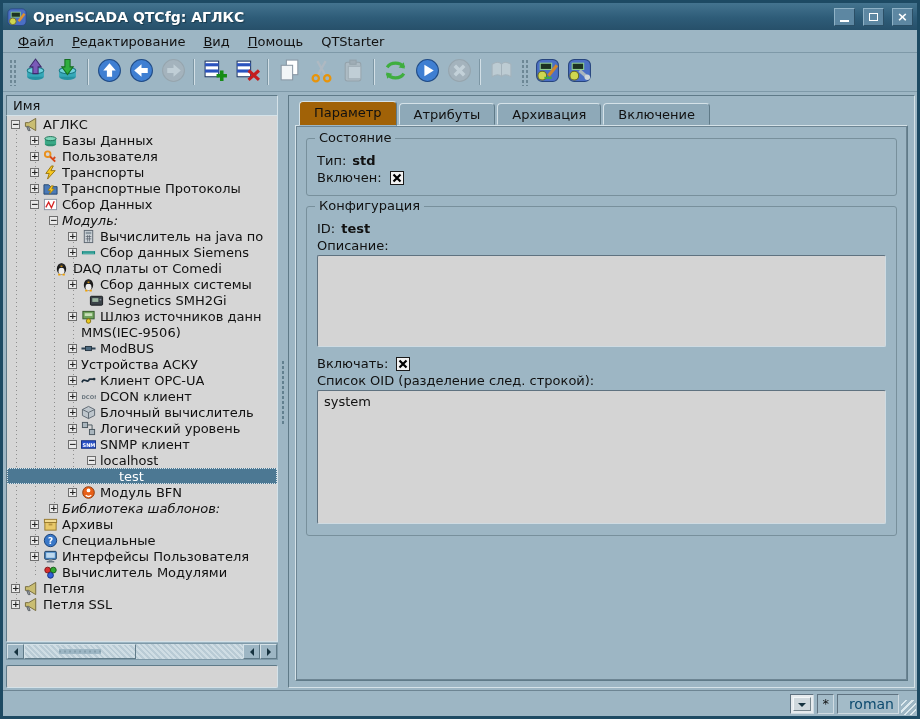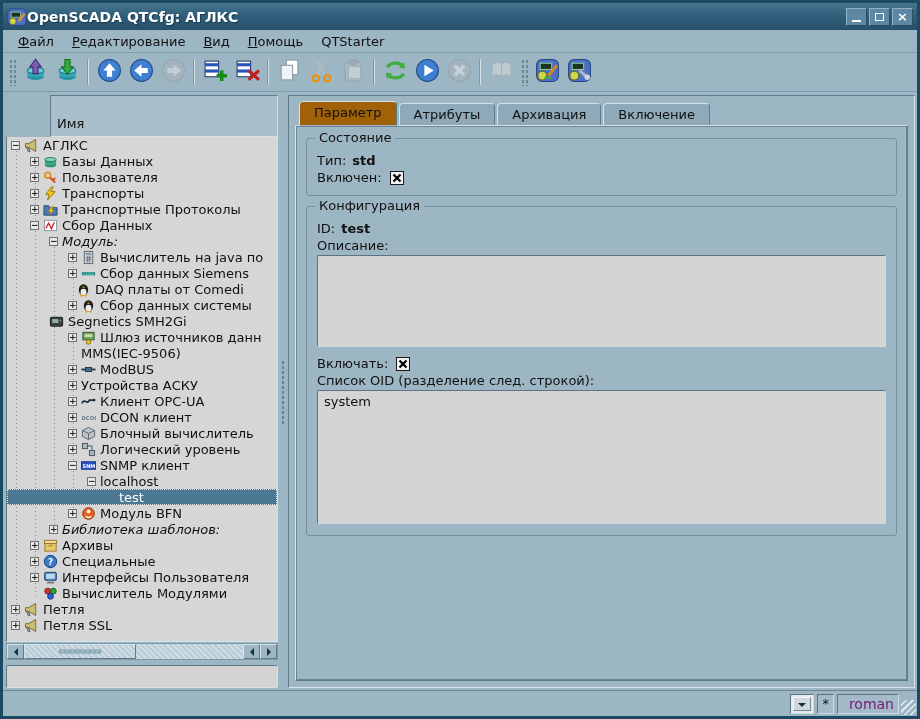--- a/index.html
+++ b/index.html
@@ -7,21 +7,21 @@
   .window{
     width:920px;height:719px;position:relative;overflow:hidden;
     font-family:"DejaVu Sans",sans-serif;font-size:13px;color:#111;
     background:#9db6c4;
     border:3px solid #1d4a63;outline:1px solid #0d2938;
     display:flex;flex-direction:column;
   }
   
   .titlebar{height:27px;flex:0 0 27px;display:flex;align-items:center;
     background:linear-gradient(180deg,#44748f 0%,#2e5c78 55%,#27506a 100%);
-    padding:0 4px;}
+    padding:0 4px;gap:6px;}
   .titlebar .app-icon{width:20px;height:18px;display:inline-block;}
   .titlebar .title{color:#fff;font-weight:bold;font-size:14px;flex:1;text-shadow:1px 1px 1px #1a3a4c;}
   .winbtn{width:21px;height:18px;margin-left:2px;background:#5d87a2;
     border:1px solid;border-color:#8fb2c6 #2b4f66 #2b4f66 #8fb2c6;
     display:flex;align-items:center;justify-content:center;color:#fff;
     font-size:12px;line-height:1;cursor:default;}
   .glyph-min{width:9px;height:2px;background:#fff;margin-top:8px;}
   .glyph-max{width:9px;height:8px;border:1.5px solid #fff;}
   .glyph-close{color:#fff;font-weight:bold;font-size:13px;}
   
@@ -40,21 +40,21 @@
   .tb-btn{width:32px;height:32px;display:flex;align-items:center;justify-content:center;
     border:1px solid transparent;border-radius:2px;}
   .tb-btn svg{width:25px;height:25px;}
   .tb-btn.disabled{opacity:.45;filter:grayscale(85%);}
   
   .content{flex:1;display:flex;padding:3px 2px 2px 3px;min-height:0;}
   
   .left-panel{width:272px;flex:0 0 272px;display:flex;flex-direction:column;min-height:0;}
   .tree-header{height:21px;flex:0 0 21px;background:#a9bfcc;
     border:1px solid;border-color:#5f7a88 #d5e2e8 #d5e2e8 #5f7a88;
-    padding:20px 6px;font-size:13px;margin-left:44px;}
+    padding:2px 6px;font-size:13px;}
   .tree-wrap{flex:1;min-height:0;overflow:hidden;background:#d6d6d6;
     border:1px solid;border-color:#5f7a88 #d5e2e8 #d5e2e8 #5f7a88;border-top:none;}
   .tree{position:relative;width:100%;height:100%;overflow:hidden;
     background-image:
       repeating-linear-gradient(180deg,#8e8e8e 0 1px,transparent 1px 4px),
       repeating-linear-gradient(180deg,#8e8e8e 0 1px,transparent 1px 4px),
       repeating-linear-gradient(180deg,#8e8e8e 0 1px,transparent 1px 4px),
       repeating-linear-gradient(180deg,#8e8e8e 0 1px,transparent 1px 4px),
       repeating-linear-gradient(180deg,#8e8e8e 0 1px,transparent 1px 4px);
     background-size:1px 482px,1px 434px,1px 290px,1px 258px,1px 18px;
@@ -136,21 +136,21 @@
     padding:2px 18px 2px 4px;gap:3px;position:relative;}
   .combo-btn{width:24px;height:20px;background:#e6ebee;
     border:1px solid;border-color:#5f7280 #cfdbe2 #cfdbe2 #5f7280;
     display:flex;align-items:center;justify-content:center;}
   .combo-btn .inner{width:18px;height:14px;background:#cfd8dd;
     border:1px solid;border-color:#f2f6f8 #77868e #77868e #f2f6f8;
     display:flex;align-items:center;justify-content:center;}
   .status-cell{height:20px;background:#a3bbc8;border:1px solid;
     border-color:#5f7280 #cfdbe2 #cfdbe2 #5f7280;
     display:flex;align-items:center;justify-content:center;padding:0 4px;font-size:13px;}
-  .user-cell{color:#701a75;min-width:58px;font-size:14px;padding-left:11px;}
+  .user-cell{color:#0c4a6e;min-width:58px;font-size:14px;padding-left:11px;}
   .resize-grip{position:absolute;right:1px;bottom:1px;width:15px;height:15px;
     background:repeating-linear-gradient(315deg,transparent 0 3px,#dde9ee 3px 4.5px);}
 </style>
 </head>
 <body>
 
 <div class="window">
 
   <div class="titlebar">
     <span class="app-icon">
@@ -389,21 +389,21 @@
             <div class="tree-row" style="padding-left: 61px;">
               <span class="expander">+</span>
               <span class="tree-icon">
                 <svg viewBox="0 0 16 16">
                   <rect x="1" y="6.5" width="14" height="3.4" fill="#13857e"></rect>
                   <path d="M2 7.5 h12 M2 9 h12" stroke="#7fd0c8" stroke-width=".6"></path>
                 </svg>
               </span>
               <span class="tree-label">Сбор данных Siemens</span>
             </div>
-            <div class="tree-row" style="padding-left: 56px;">
+            <div class="tree-row" style="padding-left: 34px;">
               <span class="expander-spacer"></span>
               <span class="tree-icon">
                 <svg viewBox="0 0 16 16">
                   <ellipse cx="8" cy="8.5" rx="5" ry="6.2" fill="#1c1c1c"></ellipse>
                   <ellipse cx="8" cy="10.8" rx="3.2" ry="3.6" fill="#ececec"></ellipse>
                   <ellipse cx="8" cy="4.8" rx="2.4" ry="2.2" fill="#2a2a2a"></ellipse>
                   <path d="M4.5 14.6 h2.4 M9.1 14.6 h2.4" stroke="#f0a000" stroke-width="1.8"></path>
                   <path d="M7 5.6 h2" stroke="#f0a000" stroke-width="1.2"></path>
                 </svg>
               </span>
@@ -415,21 +415,21 @@
                 <svg viewBox="0 0 16 16">
                   <ellipse cx="8" cy="8.5" rx="5" ry="6.2" fill="#1c1c1c"></ellipse>
                   <ellipse cx="8" cy="10.8" rx="3.2" ry="3.6" fill="#ececec"></ellipse>
                   <ellipse cx="8" cy="4.8" rx="2.4" ry="2.2" fill="#2a2a2a"></ellipse>
                   <path d="M4.5 14.6 h2.4 M9.1 14.6 h2.4" stroke="#f0a000" stroke-width="1.8"></path>
                   <path d="M7 5.6 h2" stroke="#f0a000" stroke-width="1.2"></path>
                 </svg>
               </span>
               <span class="tree-label">Сбор данных системы</span>
             </div>
-            <div class="tree-row" style="padding-left: 29px;">
+            <div class="tree-row" style="padding-left: 69px;">
               <span class="expander-spacer"></span>
               <span class="tree-icon">
                 <svg viewBox="0 0 16 16">
                   <rect x="1.5" y="3.5" width="13" height="9.5" rx="1" fill="#3a4248" stroke="#16191c"></rect>
                   <rect x="3.5" y="5.5" width="6.5" height="4" fill="#9ab4a0"></rect>
                   <circle cx="12.2" cy="7" r="1" fill="#889"></circle>
                 </svg>
               </span>
               <span class="tree-label">Segnetics SMH2Gi</span>
             </div>

